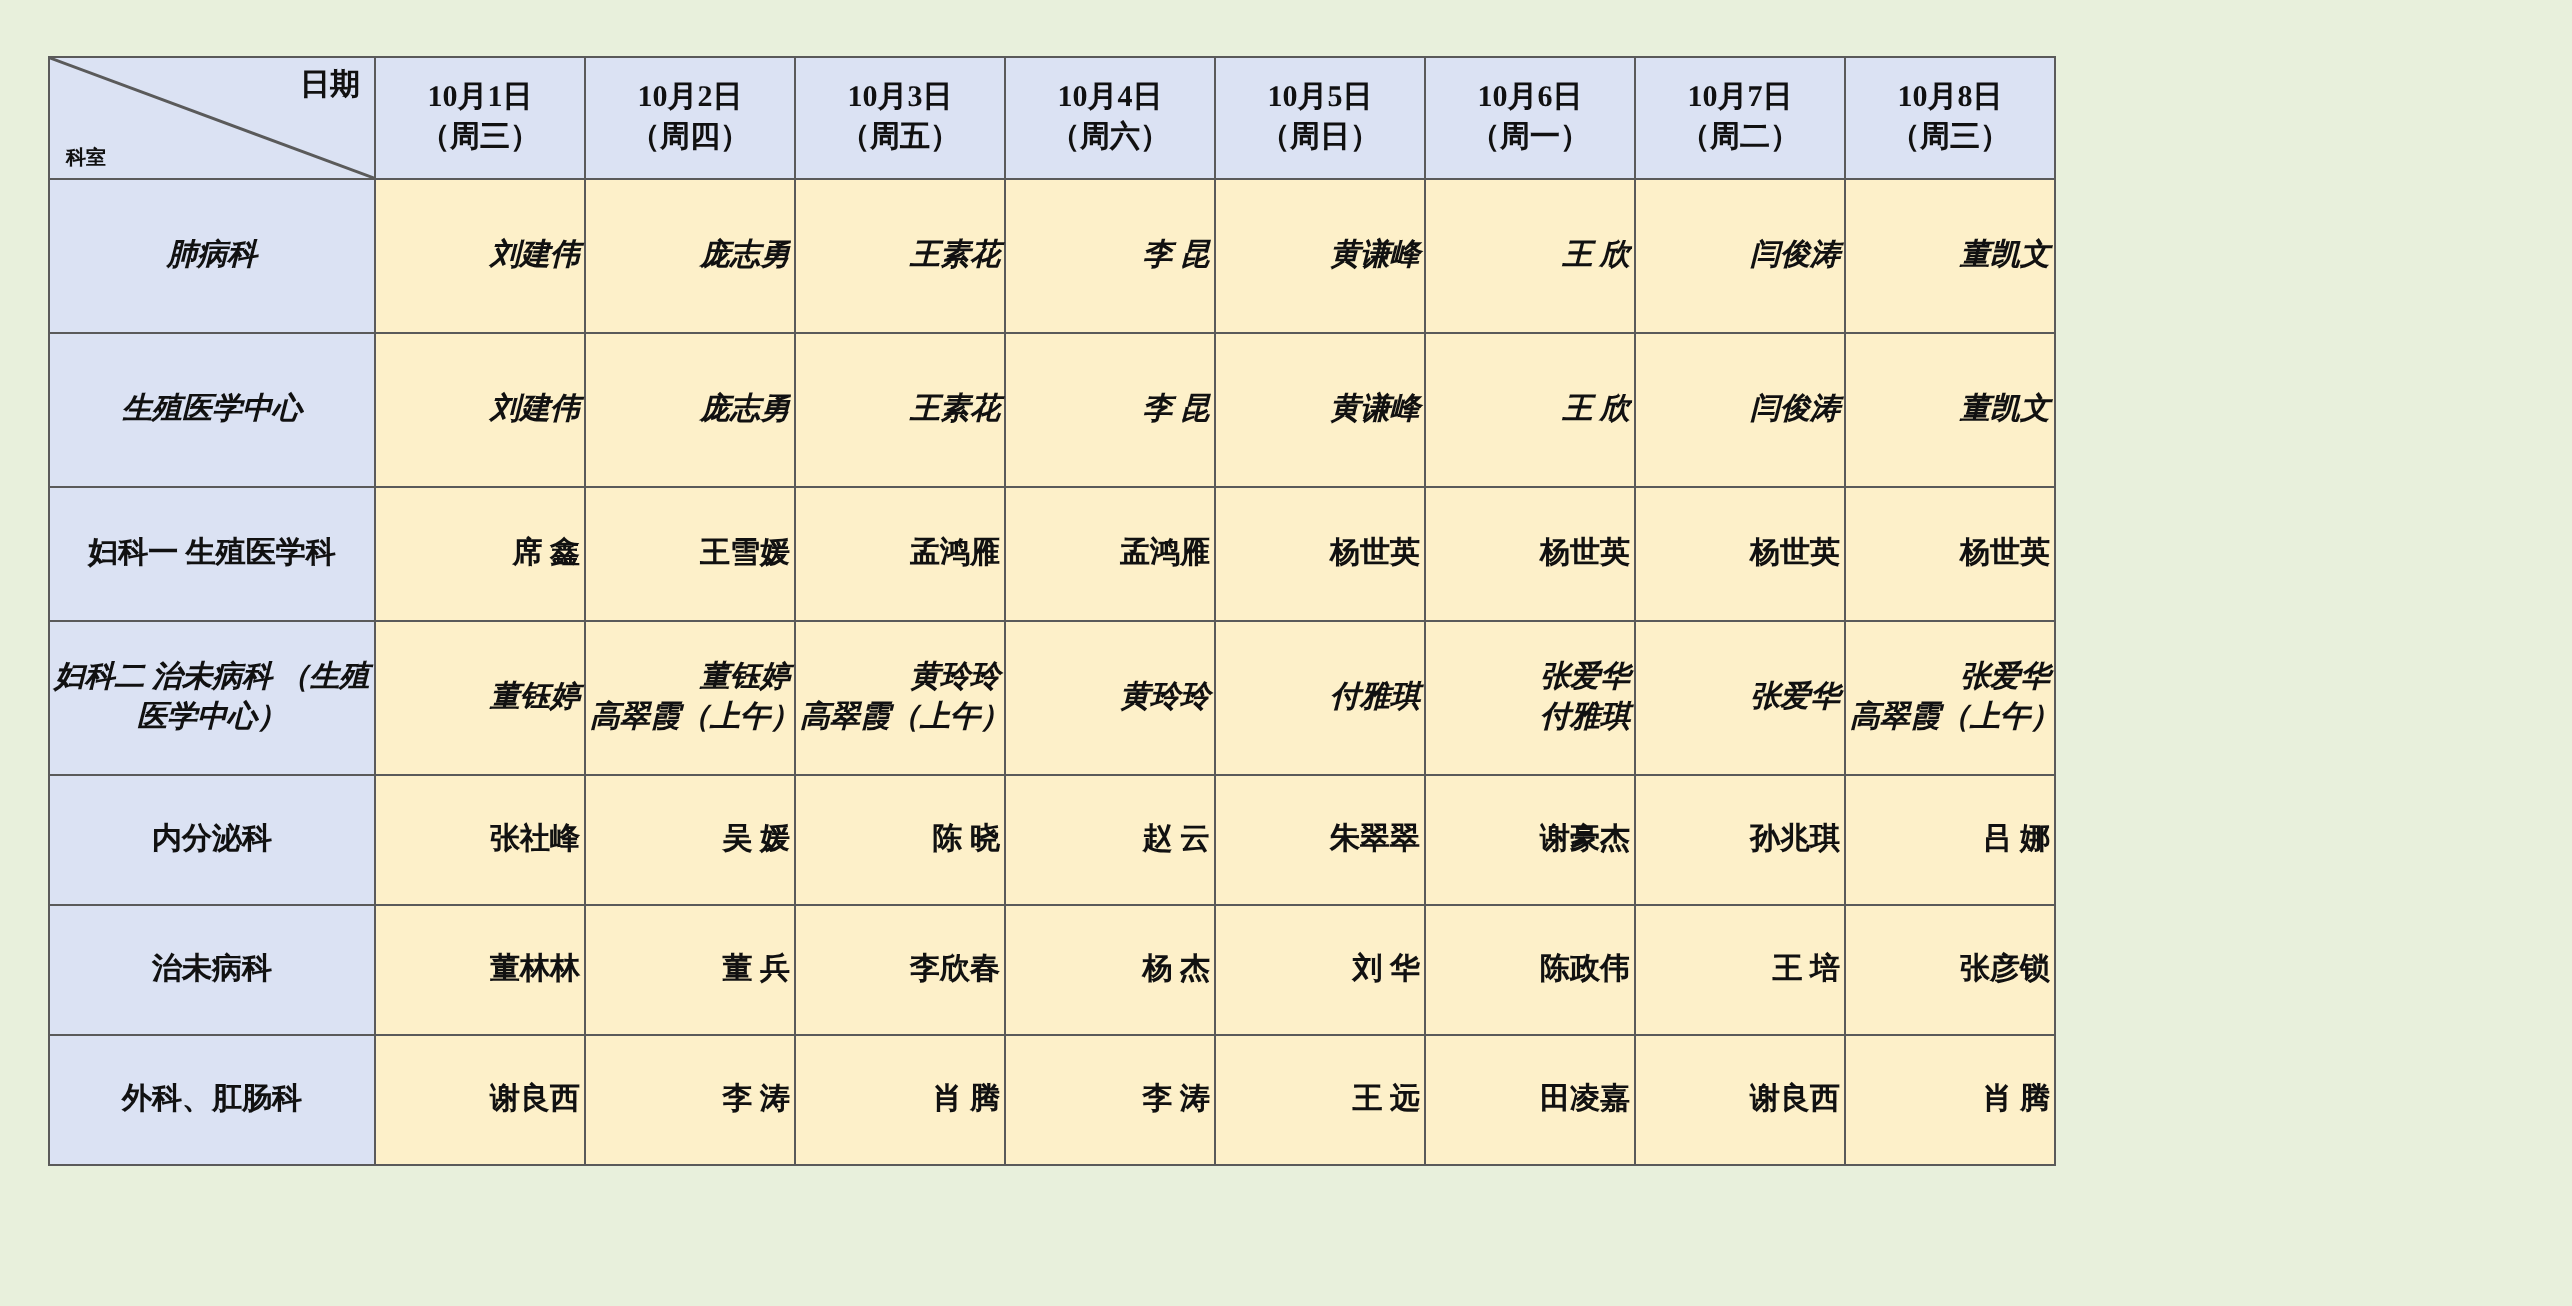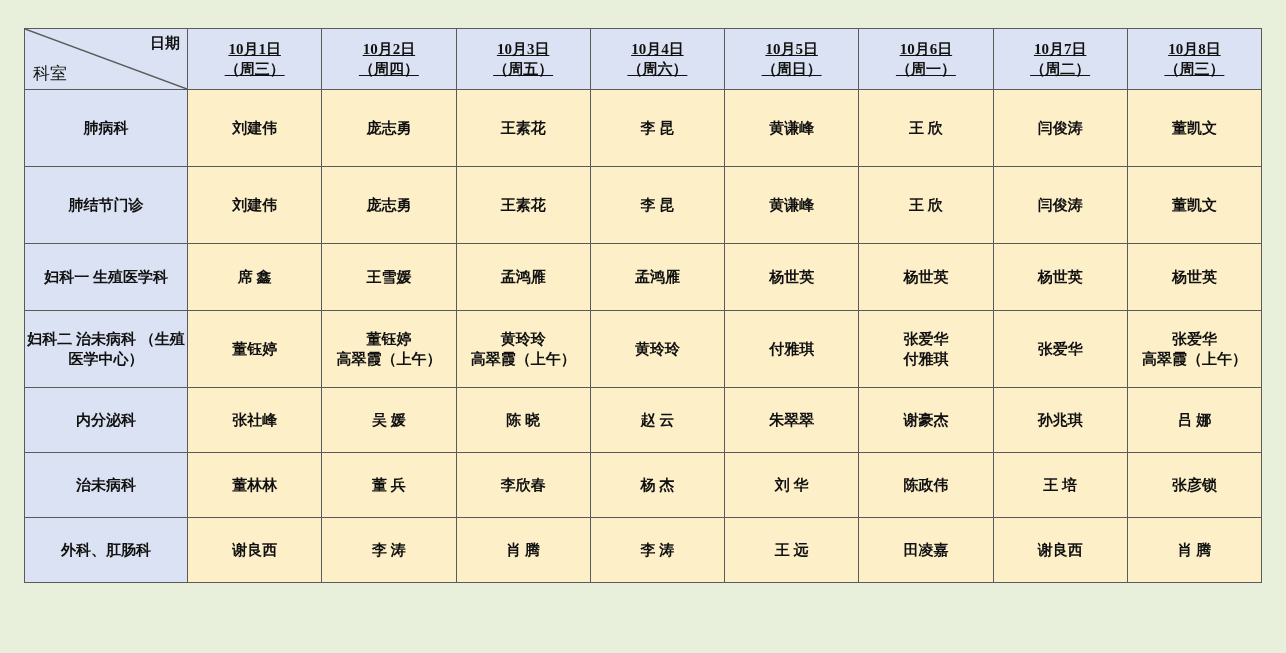--- a/index.html
+++ b/index.html
@@ -15,21 +15,21 @@
   }
   .page {
     position: relative;
     width: 1286px;
     height: 653px;
     box-sizing: border-box;
     padding: 28px 24px;
   }
   table.schedule {
     border-collapse: collapse;
-    width: 1238px;
+    width: 1004px;
     table-layout: fixed;
     background: #b91c1c;
   }
   table.schedule td, table.schedule th {
     border: 1px solid #5a5a5a;
     text-align: center;
     vertical-align: middle;
     font-weight: bold;
     font-size: 15px;
     color: #111;
@@ -54,42 +54,41 @@
     position: absolute;
     right: 7px;
     top: 4px;
     font-size: 15px;
     font-weight: bold;
   }
   .corner .lbl-dept {
     position: absolute;
     left: 8px;
     bottom: 3px;
-    font-size: 17px;
-    font-weight: normal;
+    font-size: 10px;
+    font-weight: bold;
     text-align: center;
   }
   th.dayhead {
     background: #dbe2f3;
     height: 56px;
     font-size: 15px;
-    text-decoration: underline;
   }
   th.dayhead .d1 { display: block; }
   th.dayhead .d2 { display: block; }
   td.dept {
     background: #dbe2f3;
     width: 162px;
     font-size: 15px;
   }
   td.cell {
     background: #fdf0c9;
   }
-  td.cell .ln { display: block; white-space: nowrap; }
-  tr.r-tall td { height: 72px; }
+  td.cell .ln { display: block; white-space: nowrap; text-align: right; }
+  tr.r-tall td { height: 72px; font-style: italic; }
   tr.r-mid td { height: 62px; }
   tr.r-short td { height: 60px; }
 </style>
 </head>
 <body>
 
 <div class="page">
   <table class="schedule">
     <thead>
       <tr>
@@ -161,21 +160,21 @@
         <td class="cell">
             <span class="ln">闫俊涛</span>
           </td>
         <td class="cell">
             <span class="ln">董凯文</span>
           </td>
       </tr>
 
       <tr class="r-tall">
         <td class="dept">
-          <span class="ln">肺结节门诊</span>
+          <span class="ln">生殖医学中心</span>
         </td>
         <td class="cell">
             <span class="ln">刘建伟</span>
           </td>
         <td class="cell">
             <span class="ln">庞志勇</span>
           </td>
         <td class="cell">
             <span class="ln">王素花</span>
           </td>

